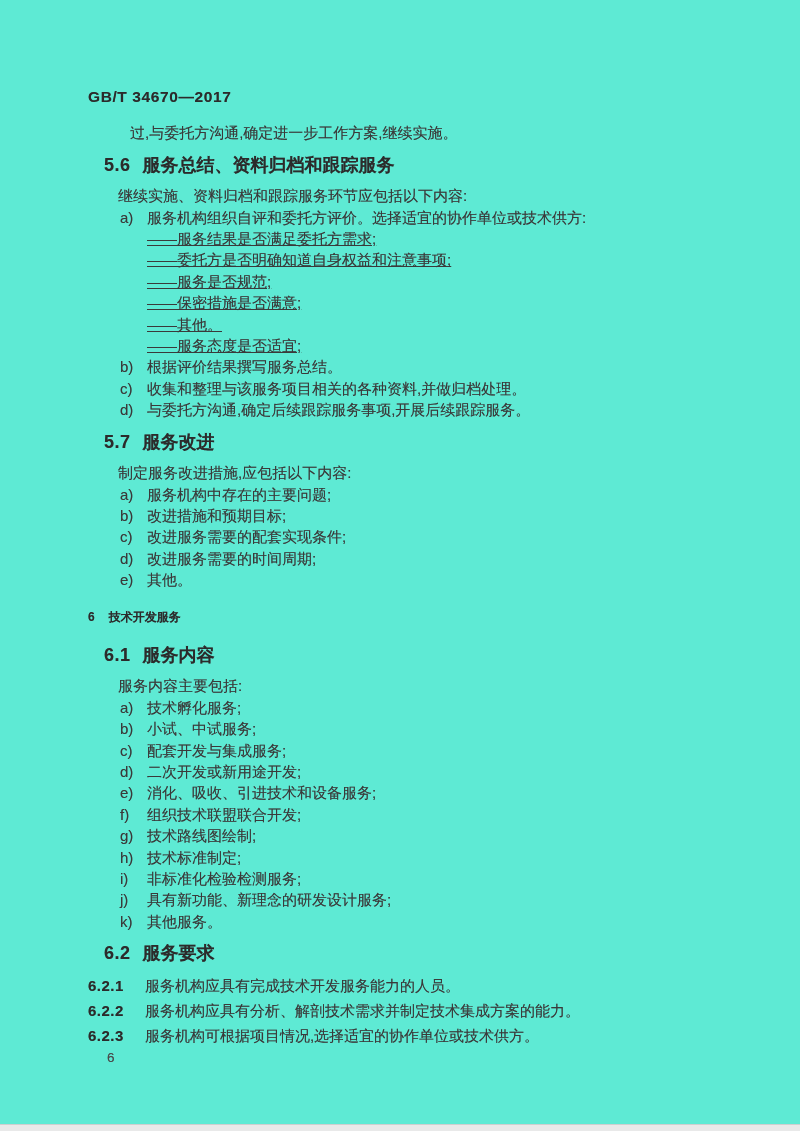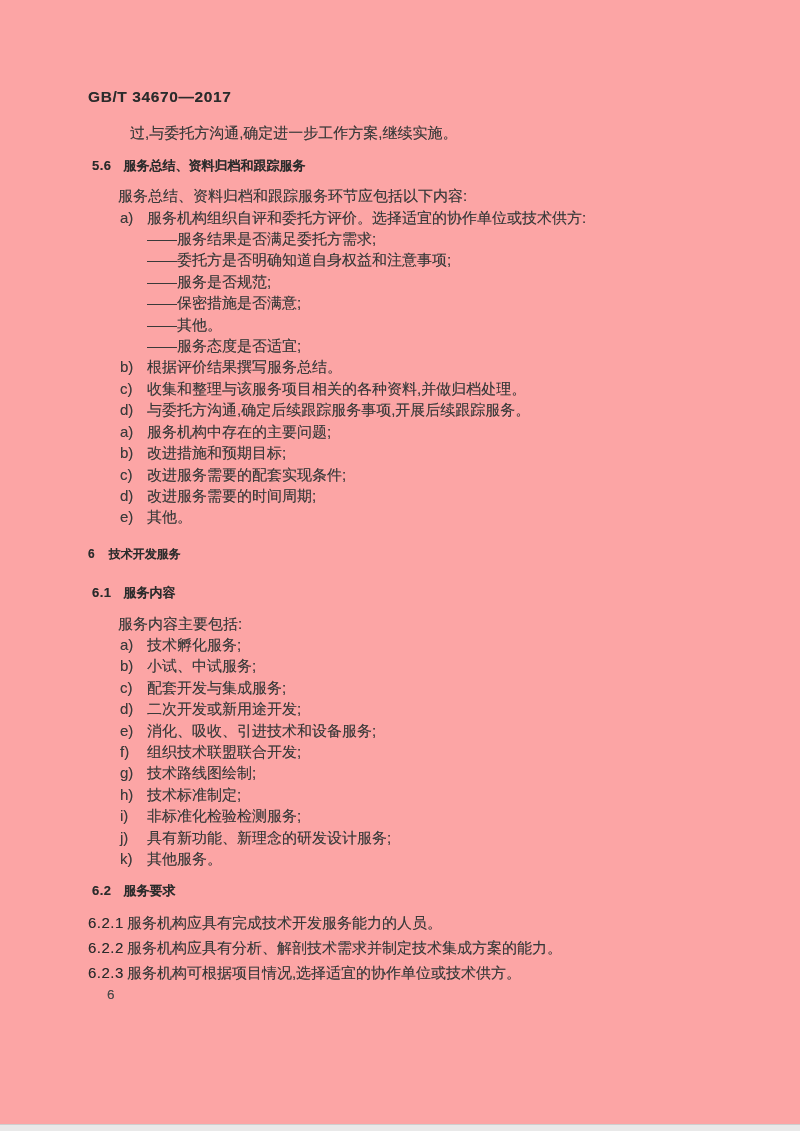--- a/index.html
+++ b/index.html
@@ -5,85 +5,87 @@
   html, body { margin: 0; padding: 0; }
   body {
     width: 800px; height: 1131px;
     background: #fdfdfd;
     position: relative;
     overflow: hidden;
     font-family: "Liberation Sans", sans-serif;
   }
   .page {
     position: absolute; inset: 0;
-    background: #fca5a5;
+    background: #5eead4;
   }
   .content {
     position: absolute;
     left: 88px; top: 86px; width: 630px;
     font-size: 15px;
     line-height: 21.4px;
     color: #3a3a3a;
     text-shadow: 0 0 0.6px rgba(70,70,70,0.55);
   }
   .doc-header {
     font-weight: bold;
     font-size: 15.5px;
     color: #2b2b2b;
     letter-spacing: 0.6px;
     margin: 0;
   }
   .b-cont { margin: 15px 0 0 0; text-indent: 42px; }
   .b-para { margin: 0; text-indent: 30px; }
   .b-h2 {
-    margin: 11px 0 9px 4px;
-    font-weight: bold; font-size: 13px; color: #2b2b2b;
+    margin: 11px 0 9px 16px;
+    font-weight: bold; font-size: 18px; color: #2b2b2b;
   }
   .b-h2 .num { margin-right: 12px; letter-spacing: 0.5px; }
   .b-h1 {
     margin: 16px 0 17px 0;
     font-weight: bold; font-size: 12px; color: #2b2b2b;
   }
   .b-h1 .num { margin-right: 14px; }
   .b-li { margin: 0; padding-left: 59px; position: relative; }
   .b-li .lbl { position: absolute; left: 32px; top: 0; }
-  .b-dash { margin: 0; padding-left: 59px; }
+  .b-dash { margin: 0; padding-left: 59px; text-decoration: underline; }
   .b-clause { margin: 2px 0 0 0; line-height: 23px; }
-  .b-clause .lbl { font-weight: normal; color: #2b2b2b; margin-right: 3px; letter-spacing: 0.5px; }
+  .b-clause .lbl { font-weight: bold; color: #2b2b2b; margin-right: 21px; letter-spacing: 0.5px; }
   .page-num {
     margin: 0; padding-left: 19px;
     font-size: 13.5px; color: #4a4a4a;
   }
   .footer-strip {
     position: absolute; left: 0; bottom: 0;
     width: 100%; height: 6px;
     background: #e9e9e9;
     border-top: 1px solid #cfcfcf;
   }
 </style>
 </head>
 <body>
 
 <div class="page">
   <div class="content">
     <p class="doc-header">GB/T 34670—2017</p>
     <div id="doc-body">
         <p class="b-cont"><span>过,与委托方沟通,确定进一步工作方案,继续实施。</span></p>
         <h3 class="b-h2"><span class="num">5.6</span><span>服务总结、资料归档和跟踪服务</span></h3>
-        <p class="b-para"><span>服务总结、资料归档和跟踪服务环节应包括以下内容:</span></p>
+        <p class="b-para"><span>继续实施、资料归档和跟踪服务环节应包括以下内容:</span></p>
         <div class="b-li"><span class="lbl">a)</span><span>服务机构组织自评和委托方评价。选择适宜的协作单位或技术供方:</span></div>
         <div class="b-dash"><span>——服务结果是否满足委托方需求;</span></div>
         <div class="b-dash"><span>——委托方是否明确知道自身权益和注意事项;</span></div>
         <div class="b-dash"><span>——服务是否规范;</span></div>
         <div class="b-dash"><span>——保密措施是否满意;</span></div>
         <div class="b-dash"><span>——其他。</span></div>
         <div class="b-dash"><span>——服务态度是否适宜;</span></div>
         <div class="b-li"><span class="lbl">b)</span><span>根据评价结果撰写服务总结。</span></div>
         <div class="b-li"><span class="lbl">c)</span><span>收集和整理与该服务项目相关的各种资料,并做归档处理。</span></div>
         <div class="b-li"><span class="lbl">d)</span><span>与委托方沟通,确定后续跟踪服务事项,开展后续跟踪服务。</span></div>
+        <h3 class="b-h2"><span class="num">5.7</span><span>服务改进</span></h3>
+        <p class="b-para"><span>制定服务改进措施,应包括以下内容:</span></p>
         <div class="b-li"><span class="lbl">a)</span><span>服务机构中存在的主要问题;</span></div>
         <div class="b-li"><span class="lbl">b)</span><span>改进措施和预期目标;</span></div>
         <div class="b-li"><span class="lbl">c)</span><span>改进服务需要的配套实现条件;</span></div>
         <div class="b-li"><span class="lbl">d)</span><span>改进服务需要的时间周期;</span></div>
         <div class="b-li"><span class="lbl">e)</span><span>其他。</span></div>
         <h2 class="b-h1"><span class="num">6</span><span>技术开发服务</span></h2>
         <h3 class="b-h2"><span class="num">6.1</span><span>服务内容</span></h3>
         <p class="b-para"><span>服务内容主要包括:</span></p>
         <div class="b-li"><span class="lbl">a)</span><span>技术孵化服务;</span></div>
         <div class="b-li"><span class="lbl">b)</span><span>小试、中试服务;</span></div>

